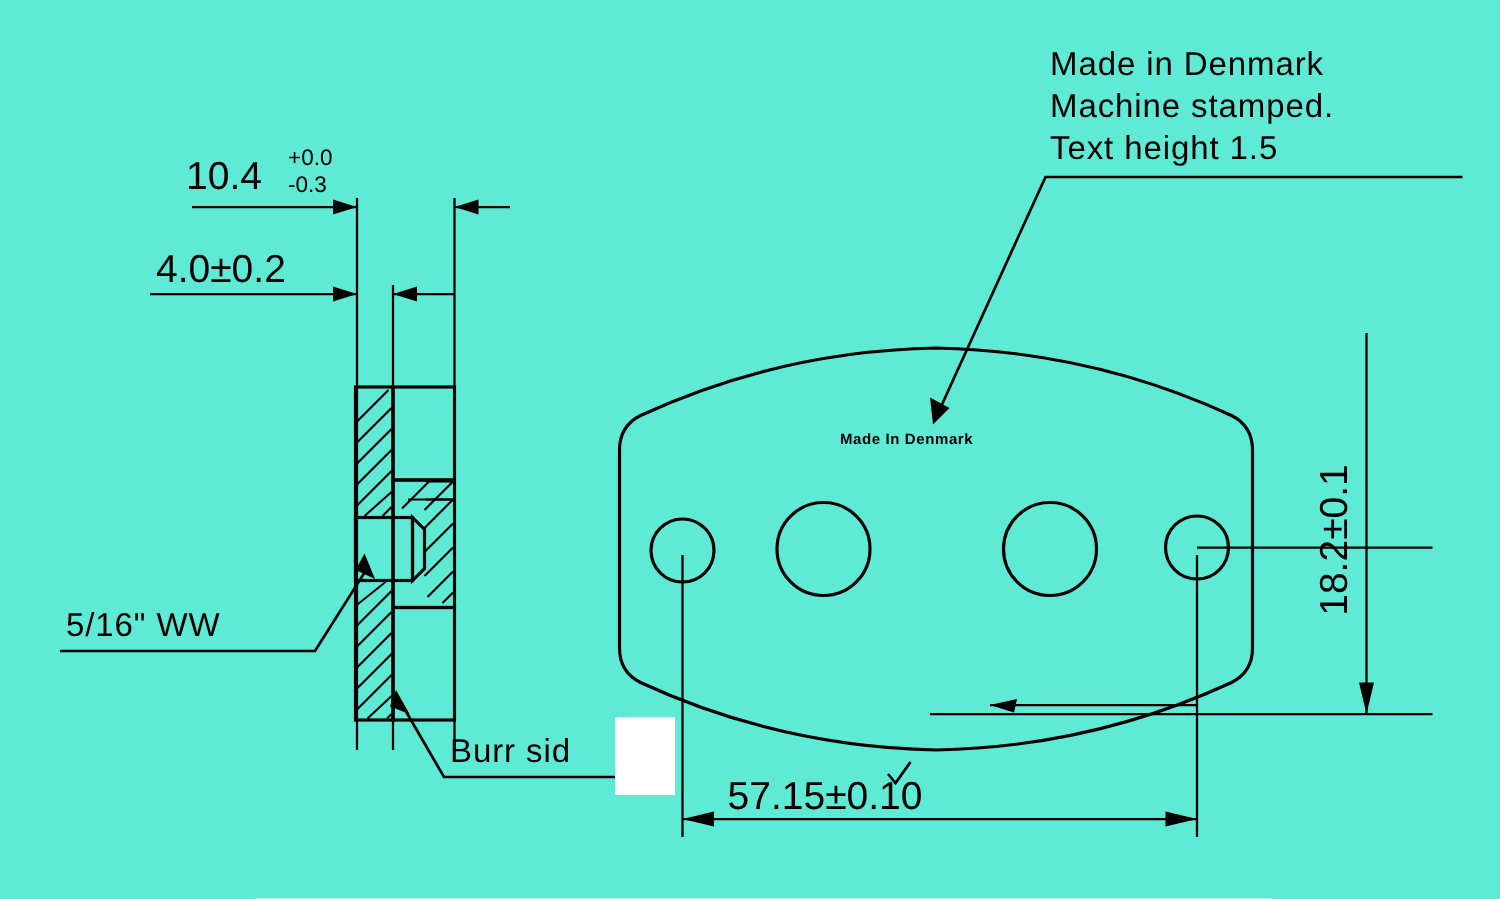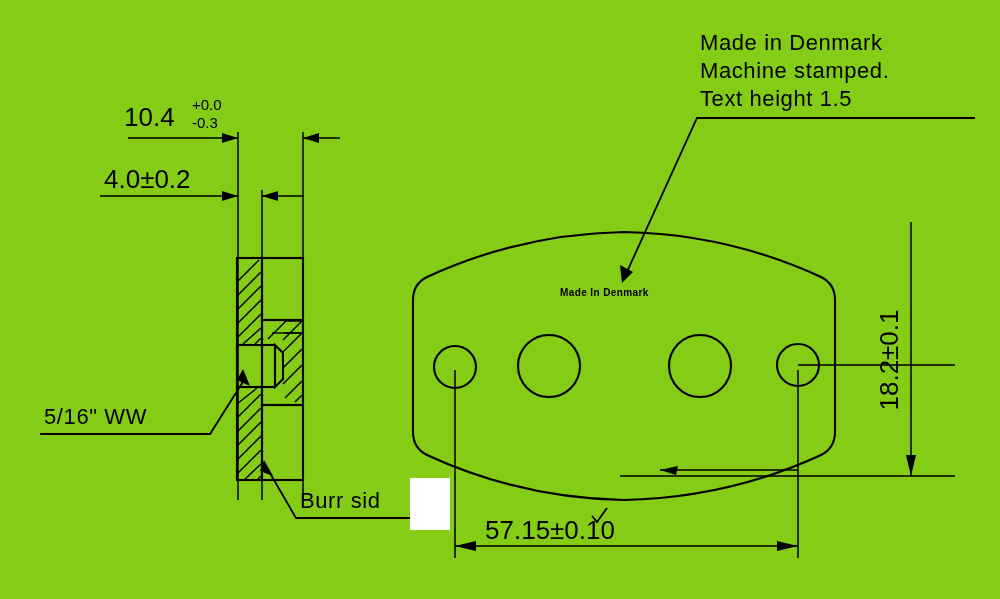--- a/index.html
+++ b/index.html
@@ -8,21 +8,21 @@
     padding: 0;
     background: #ffffff;
   }
   body {
     font-family: "Liberation Sans", sans-serif;
   }
   #drawing-root {
     position: relative;
     width: 1000px;
     height: 599px;
-    background: #84cc16;
+    background: #5eead4;
     overflow: hidden;
   }
   #drawing-svg {
     position: absolute;
     left: 0;
     top: 0;
     width: 1000px;
     height: 599px;
   }
   .dim-text {

